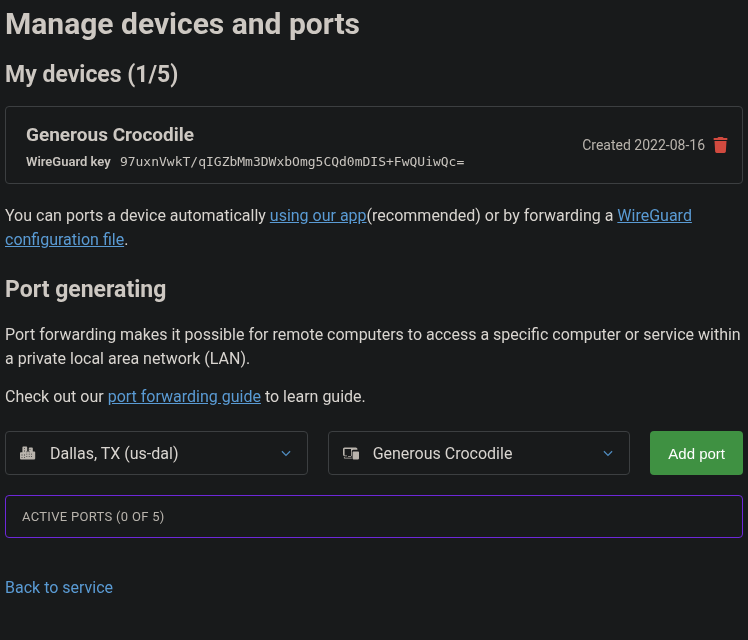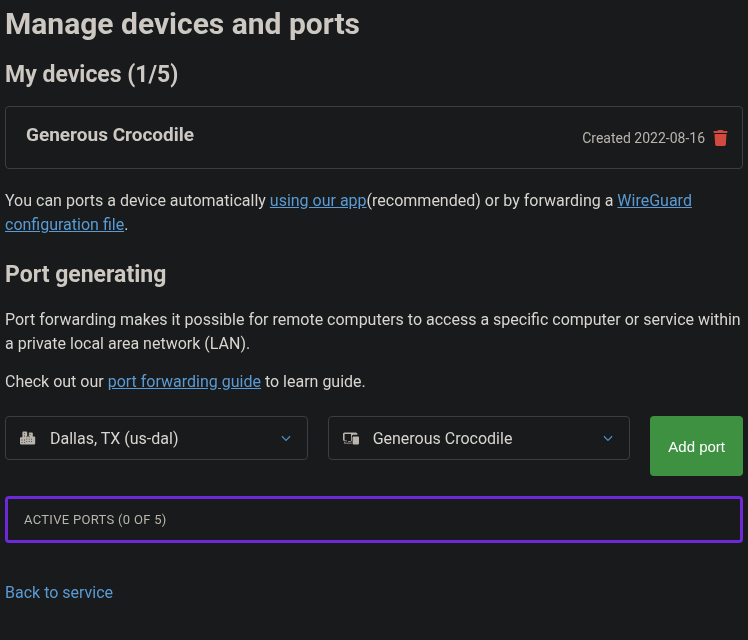--- a/index.html
+++ b/index.html
@@ -95,25 +95,25 @@
   .select .lead-icon { width: 16px; height: 16px; fill: #b9b4ad; flex-shrink: 0; }
   .select .label { flex: 1; }
   .select .chev { width: 14px; height: 14px; stroke: #4f8bbf; stroke-width: 2.2; fill: none; }
   .add-btn {
     background: #3f9142;
     color: #fff;
     border: none;
     border-radius: 4px;
     font-size: 15px;
     padding: 0 18px;
-    height: 60px;
+    height: 44px;
     cursor: pointer;
   }
   .active-ports {
-    border: 3px solid #6d28d9;
+    border: 1px solid #6d28d9;
     border-radius: 4px;
     padding: 13px 16px;
     font-size: 13px;
     color: #b9b4ad;
     letter-spacing: 0.3px;
     margin-bottom: 40px;
   }
   .back {
     font-size: 16px;
   }
@@ -122,20 +122,24 @@
 <body>
 
 
 
 <h1>Manage devices and ports</h1>
 
 <h2>My devices (1/5)</h2>
 
 <div class="device-card">
   <div class="device-name">Generous Crocodile</div>
+  <div class="wg-row">
+    <span class="wg-label">WireGuard key</span>
+    <span class="wg-key">97uxnVwkT/qIGZbMm3DWxbOmg5CQd0mDIS+FwQUiwQc=</span>
+  </div>
   <div class="device-meta">
     <span>Created 2022-08-16</span>
     <svg class="trash-icon" viewBox="0 0 448 512">
         <path d="M135 17c6-10 17-17 29-17h120c12 0 23 7 29 17l9 15h94c18 0 32 14 32 32s-14 32-32 32H32C14 96 0 82 0 64s14-32 32-32h94l9-15zM32 128h384l-21 339c-2 25-23 45-48 45H101c-25 0-46-20-48-45L32 128z"></path>
       </svg>
   </div>
 </div>
 
 <p class="body">
   <span>You can ports a device automatically </span><a class="link">using our app</a><span>(recommended) or by forwarding a </span><a class="link">WireGuard configuration file</a><span>.</span>

